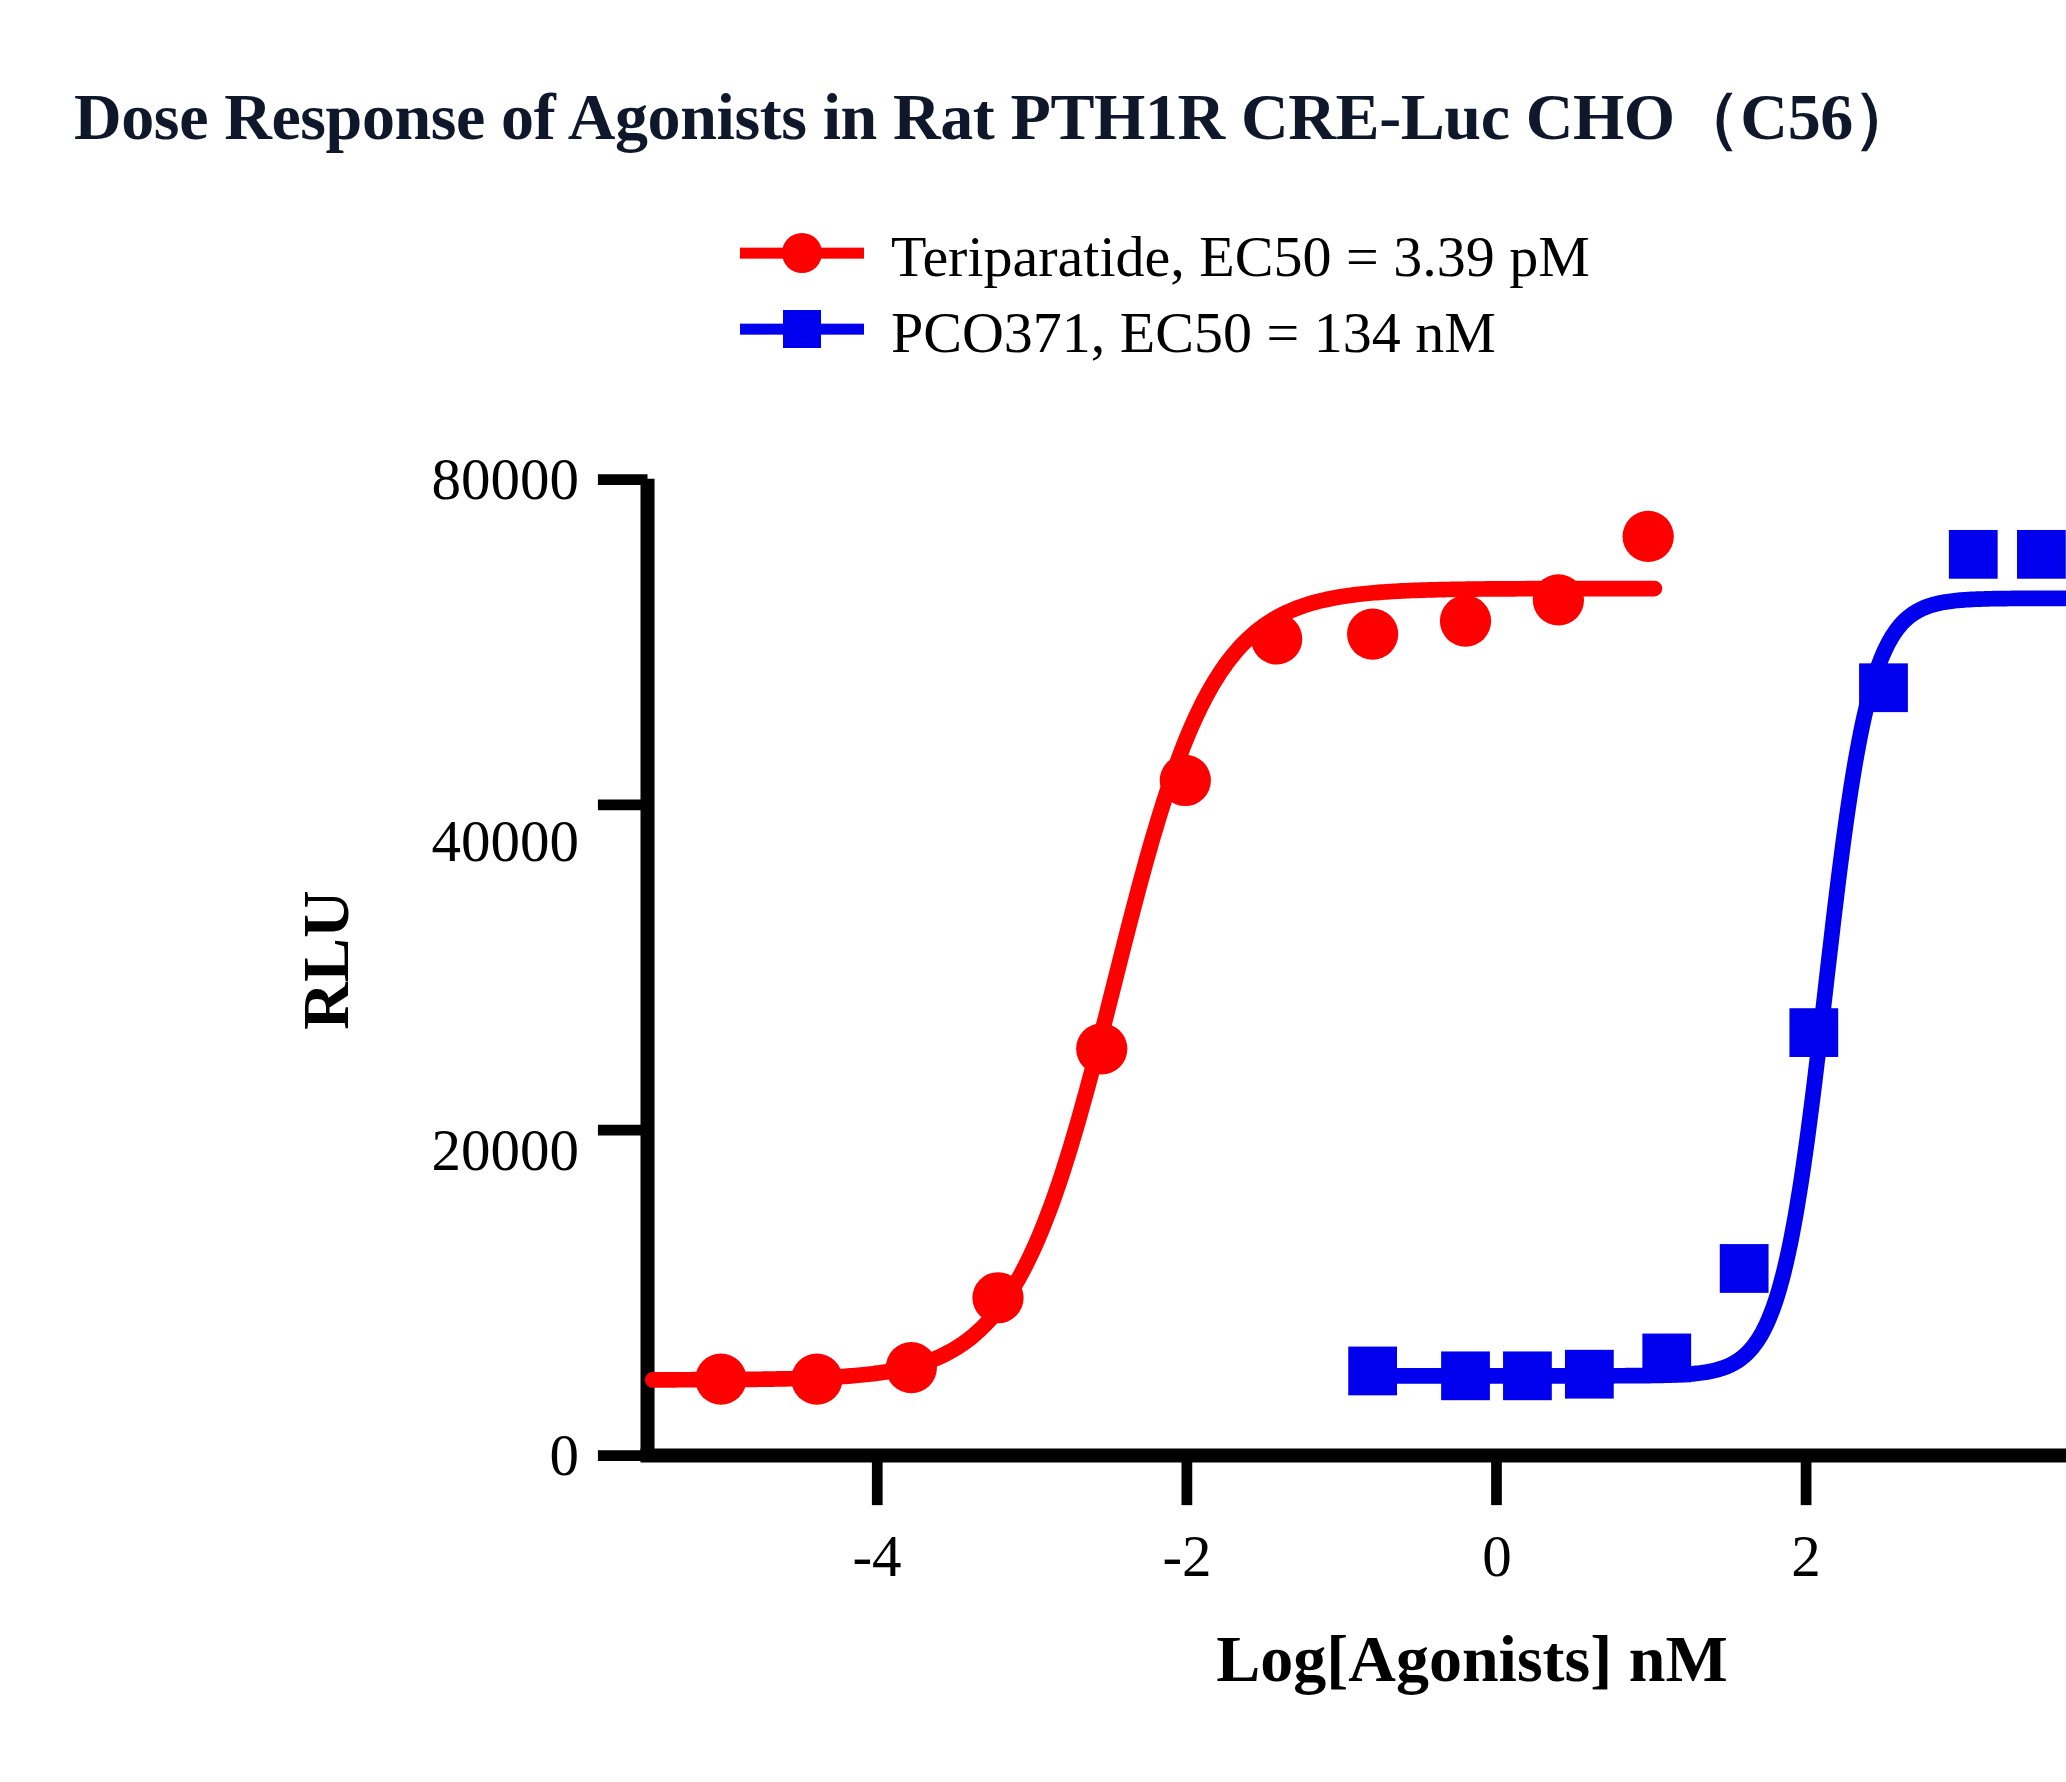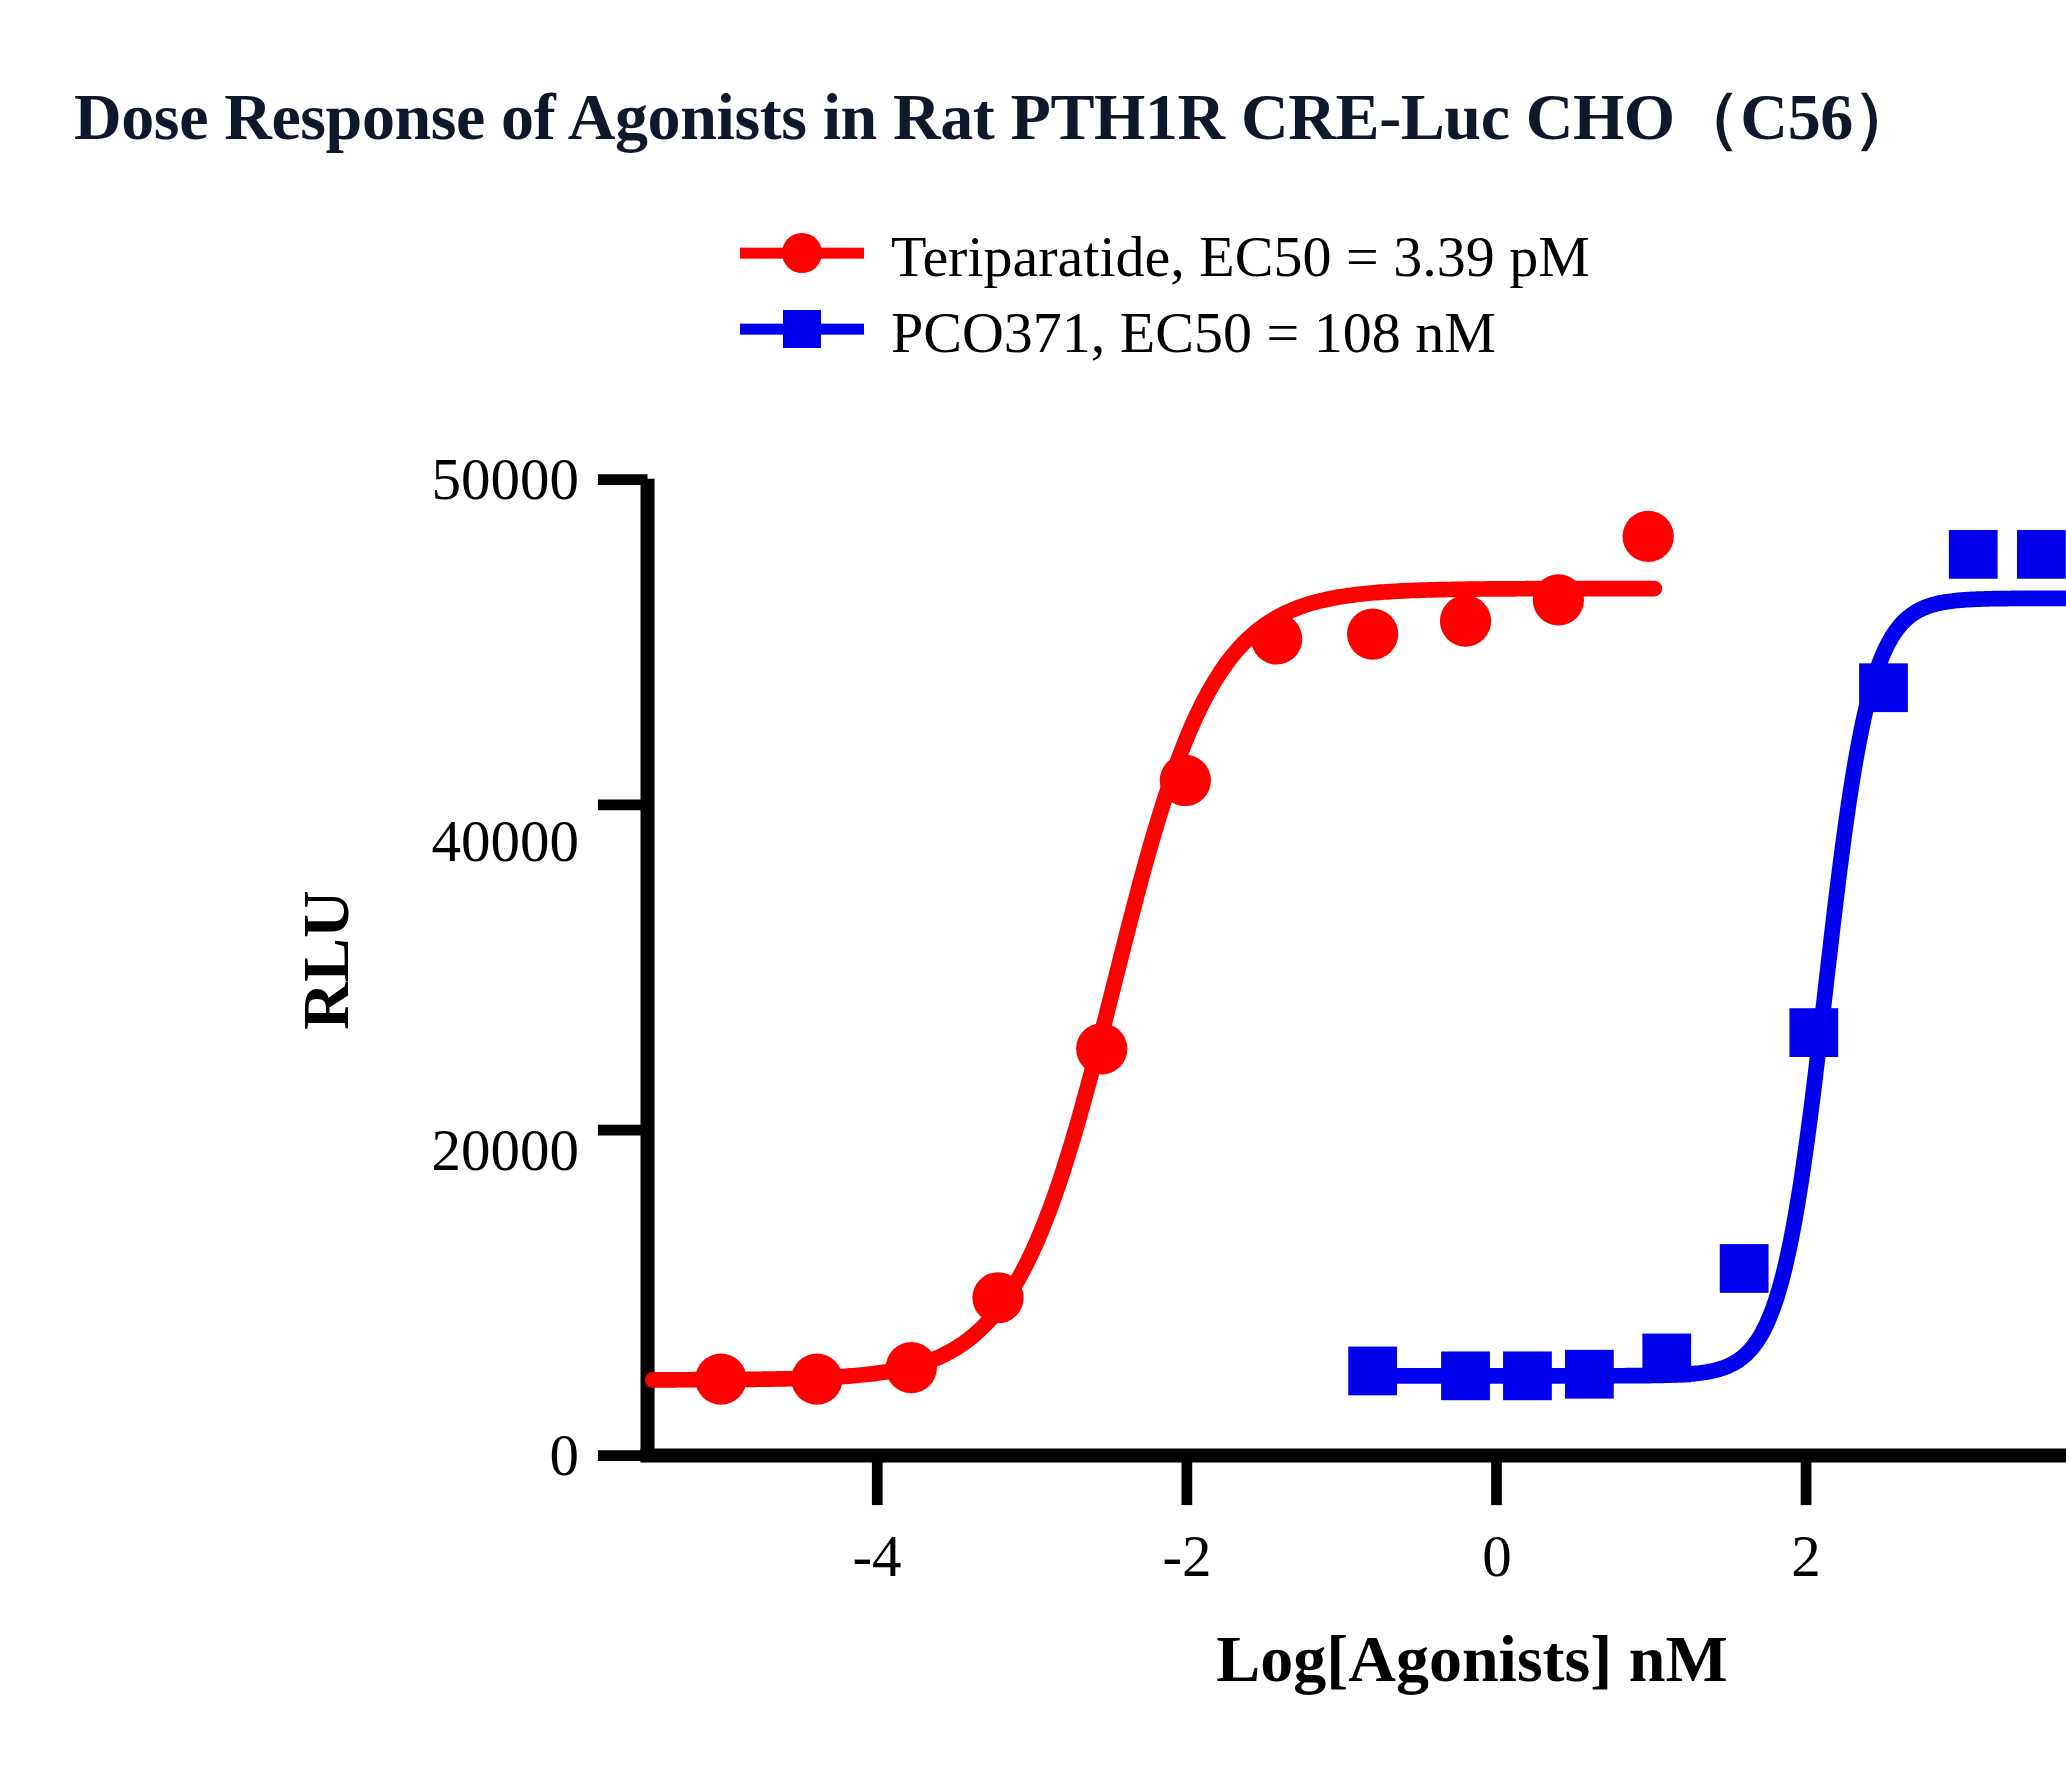--- a/index.html
+++ b/index.html
@@ -128,21 +128,21 @@
         <span class="bar" id="lk0bar" style="background: rgb(255, 0, 0);"></span>
         <span class="mk-circle" id="lk0mk" style="background: rgb(255, 0, 0);"></span>
       </span>
       <span class="legend-label">Teriparatide, EC50 = 3.39 pM</span>
     </div>
     <div class="legend-row">
       <span class="legend-key">
         <span class="bar" id="lk1bar" style="background: rgb(0, 0, 238);"></span>
         <span class="mk-square" id="lk1mk" style="background: rgb(0, 0, 238);"></span>
       </span>
-      <span class="legend-label">PCO371, EC50 = 108 nM</span>
+      <span class="legend-label">PCO371, EC50 = 134 nM</span>
     </div>
   </div>
 
   <svg class="plot-svg" id="plot" width="2757" height="1783" viewBox="0 0 6672 4314">
       <line x1="1567" y1="1158" x2="1567" y2="3536" stroke="#000000" stroke-width="34"></line>
       <line x1="1550" y1="3522" x2="5134" y2="3522" stroke="#000000" stroke-width="34"></line>
       <line x1="1447" y1="3522" x2="1567" y2="3522" stroke="#000000" stroke-width="26"></line>
       <line x1="1447" y1="2734.666666666667" x2="1567" y2="2734.666666666667" stroke="#000000" stroke-width="26"></line>
       <line x1="1447" y1="1947.3333333333335" x2="1567" y2="1947.3333333333335" stroke="#000000" stroke-width="26"></line>
       <line x1="1447" y1="1160" x2="1567" y2="1160" stroke="#000000" stroke-width="26"></line>
@@ -174,21 +174,21 @@
       <rect x="4499.0625" y="1604.8933333333334" width="118" height="118" fill="#0000EE"></rect>
       <rect x="4716.344999999999" y="1282.0866666666666" width="118" height="118" fill="#0000EE"></rect>
       <rect x="4881.18" y="1282.0866666666666" width="118" height="118" fill="#0000EE"></rect>
       <rect x="5061" y="1660.0066666666667" width="118" height="118" fill="#0000EE"></rect>
     </svg>
 
   <div id="tick-layer">
       <div class="ytick-label" style="top: 1455px; right: 2178px;">0</div>
       <div class="ytick-label" style="top: 1106px; right: 2178px; margin-top: 44px;">20000</div>
       <div class="ytick-label" style="top: 841px; right: 2178px;">40000</div>
-      <div class="ytick-label" style="top: 479px; right: 2178px;">50000</div>
+      <div class="ytick-label" style="top: 479px; right: 2178px;">80000</div>
       <div class="xtick-label" style="left: 877px; top: 1522px;">-4</div>
       <div class="xtick-label" style="left: 1187px; top: 1522px;">-2</div>
       <div class="xtick-label" style="left: 1497px; top: 1522px;">0</div>
       <div class="xtick-label" style="left: 1806px; top: 1522px;">2</div>
     </div>
 
   <div class="axis-title-y" id="ylabel" style="left: 256px; top: 922px; transform: rotate(-90deg);">RLU</div>
 
   <div class="axis-title-x" id="xlabel" style="left: 1472px; top: 1621px;">Log[Agonists] nM</div>
 

